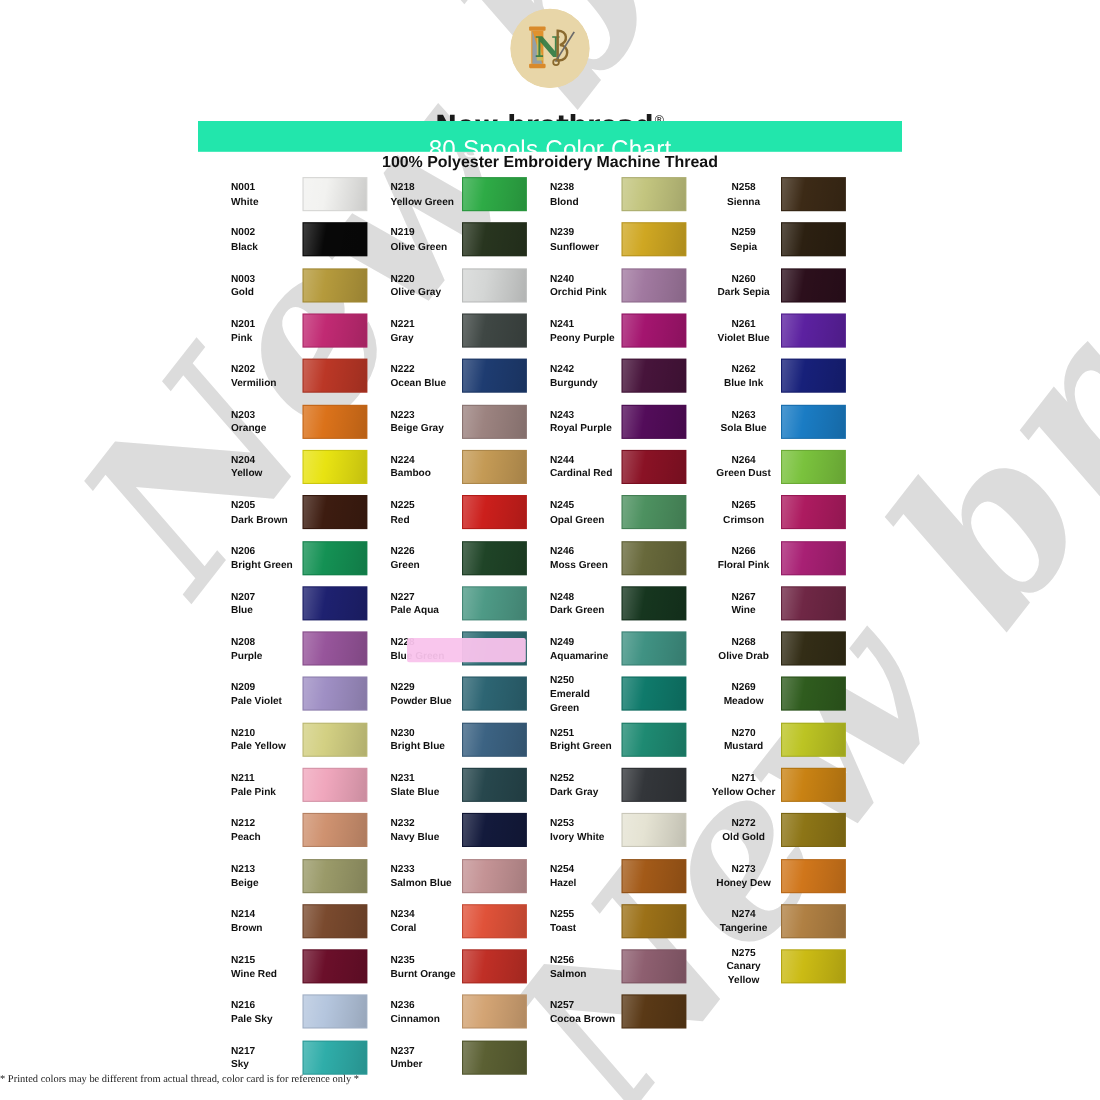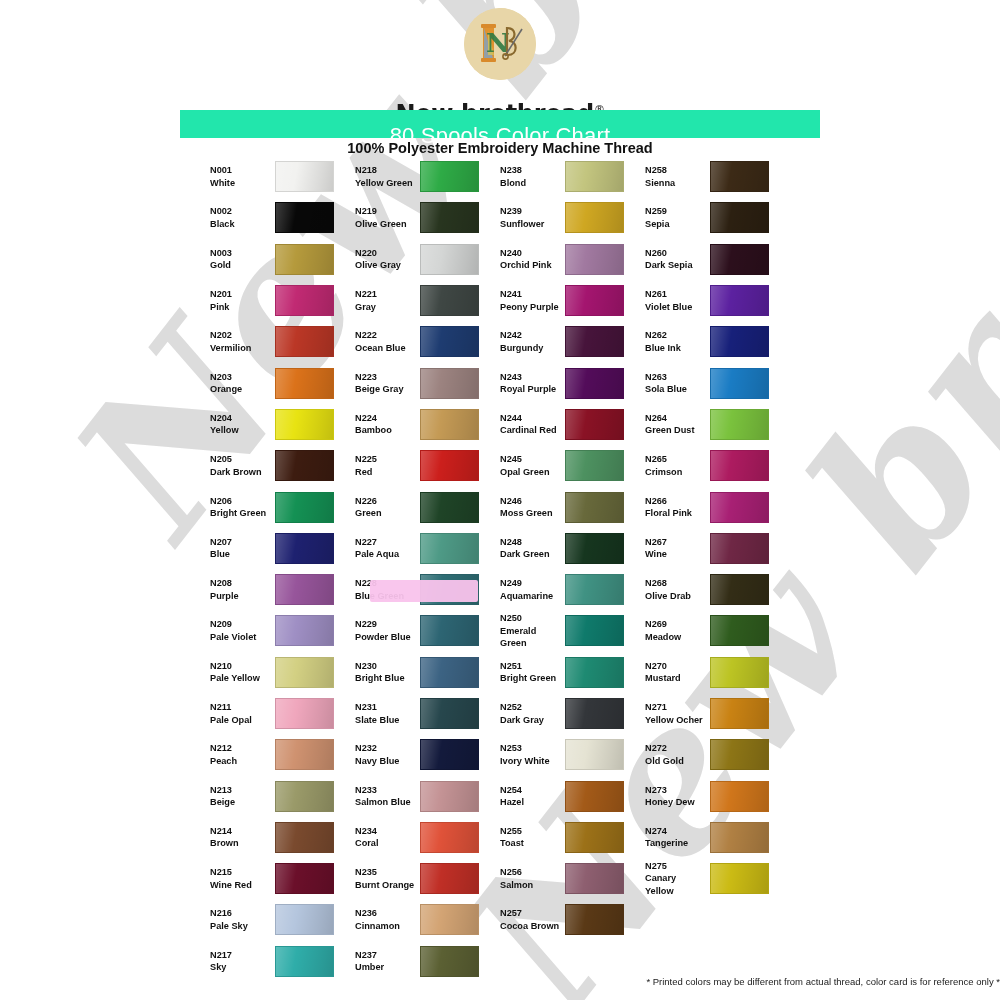--- a/index.html
+++ b/index.html
@@ -67,21 +67,21 @@
     font-family:"Liberation Sans", sans-serif;
   }
 
   
   .grid{
     position:absolute;left:0;top:156px;width:1000px;
     display:flex;z-index:10;
   }
   .col{width:145px;}
   .col.c1{margin-left:210px;}
-  .col.c4{width:150px;}
+  .col.c4{width:150px;text-align:center;}
   .row{
     height:41.3px;display:flex;align-items:center;
   }
   .labels{
     width:62px;flex:0 0 62px;
     font-size:9.2px;font-weight:700;color:#111;
     line-height:12.5px;
     font-family:"Liberation Sans", sans-serif;
   }
   .code{display:block;}
@@ -99,23 +99,23 @@
     pointer-events:none;
   }
 
   
   .highlight{
     position:absolute;left:370px;top:580px;width:108px;height:22px;
     background:#f9c3ec;opacity:.95;z-index:30;border-radius:2px;
   }
 
   .footnote{
-    position:absolute;left:0;right:0;bottom:13px;text-align:right;
+    position:absolute;left:0;right:0;bottom:13px;text-align:left;
     font-size:9.5px;color:#1a1a1a;z-index:10;
-    font-family:Liberation Sans, sans-serif;
+    font-family:Liberation Serif, serif;
   }
 </style>
 </head>
 <body>
 
 <div class="page">
 
   <div class="watermark">
     <div class="wm-text wm1">New brothread</div>
     <div class="wm-text wm2">New brothread</div>
@@ -236,21 +236,21 @@
         <div class="row">
           <div class="labels">
             <span class="code">N210</span>
             <span class="cname">Pale Yellow</span>
           </div>
           <div class="swatch" title="N210 Pale Yellow" style="background: rgb(211, 208, 131);"></div>
         </div>
         <div class="row">
           <div class="labels">
             <span class="code">N211</span>
-            <span class="cname">Pale Opal</span>
+            <span class="cname">Pale Pink</span>
           </div>
           <div class="swatch" title="N211 Pale Pink" style="background: rgb(240, 167, 189);"></div>
         </div>
         <div class="row">
           <div class="labels">
             <span class="code">N212</span>
             <span class="cname">Peach</span>
           </div>
           <div class="swatch" title="N212 Peach" style="background: rgb(207, 146, 112);"></div>
         </div>

